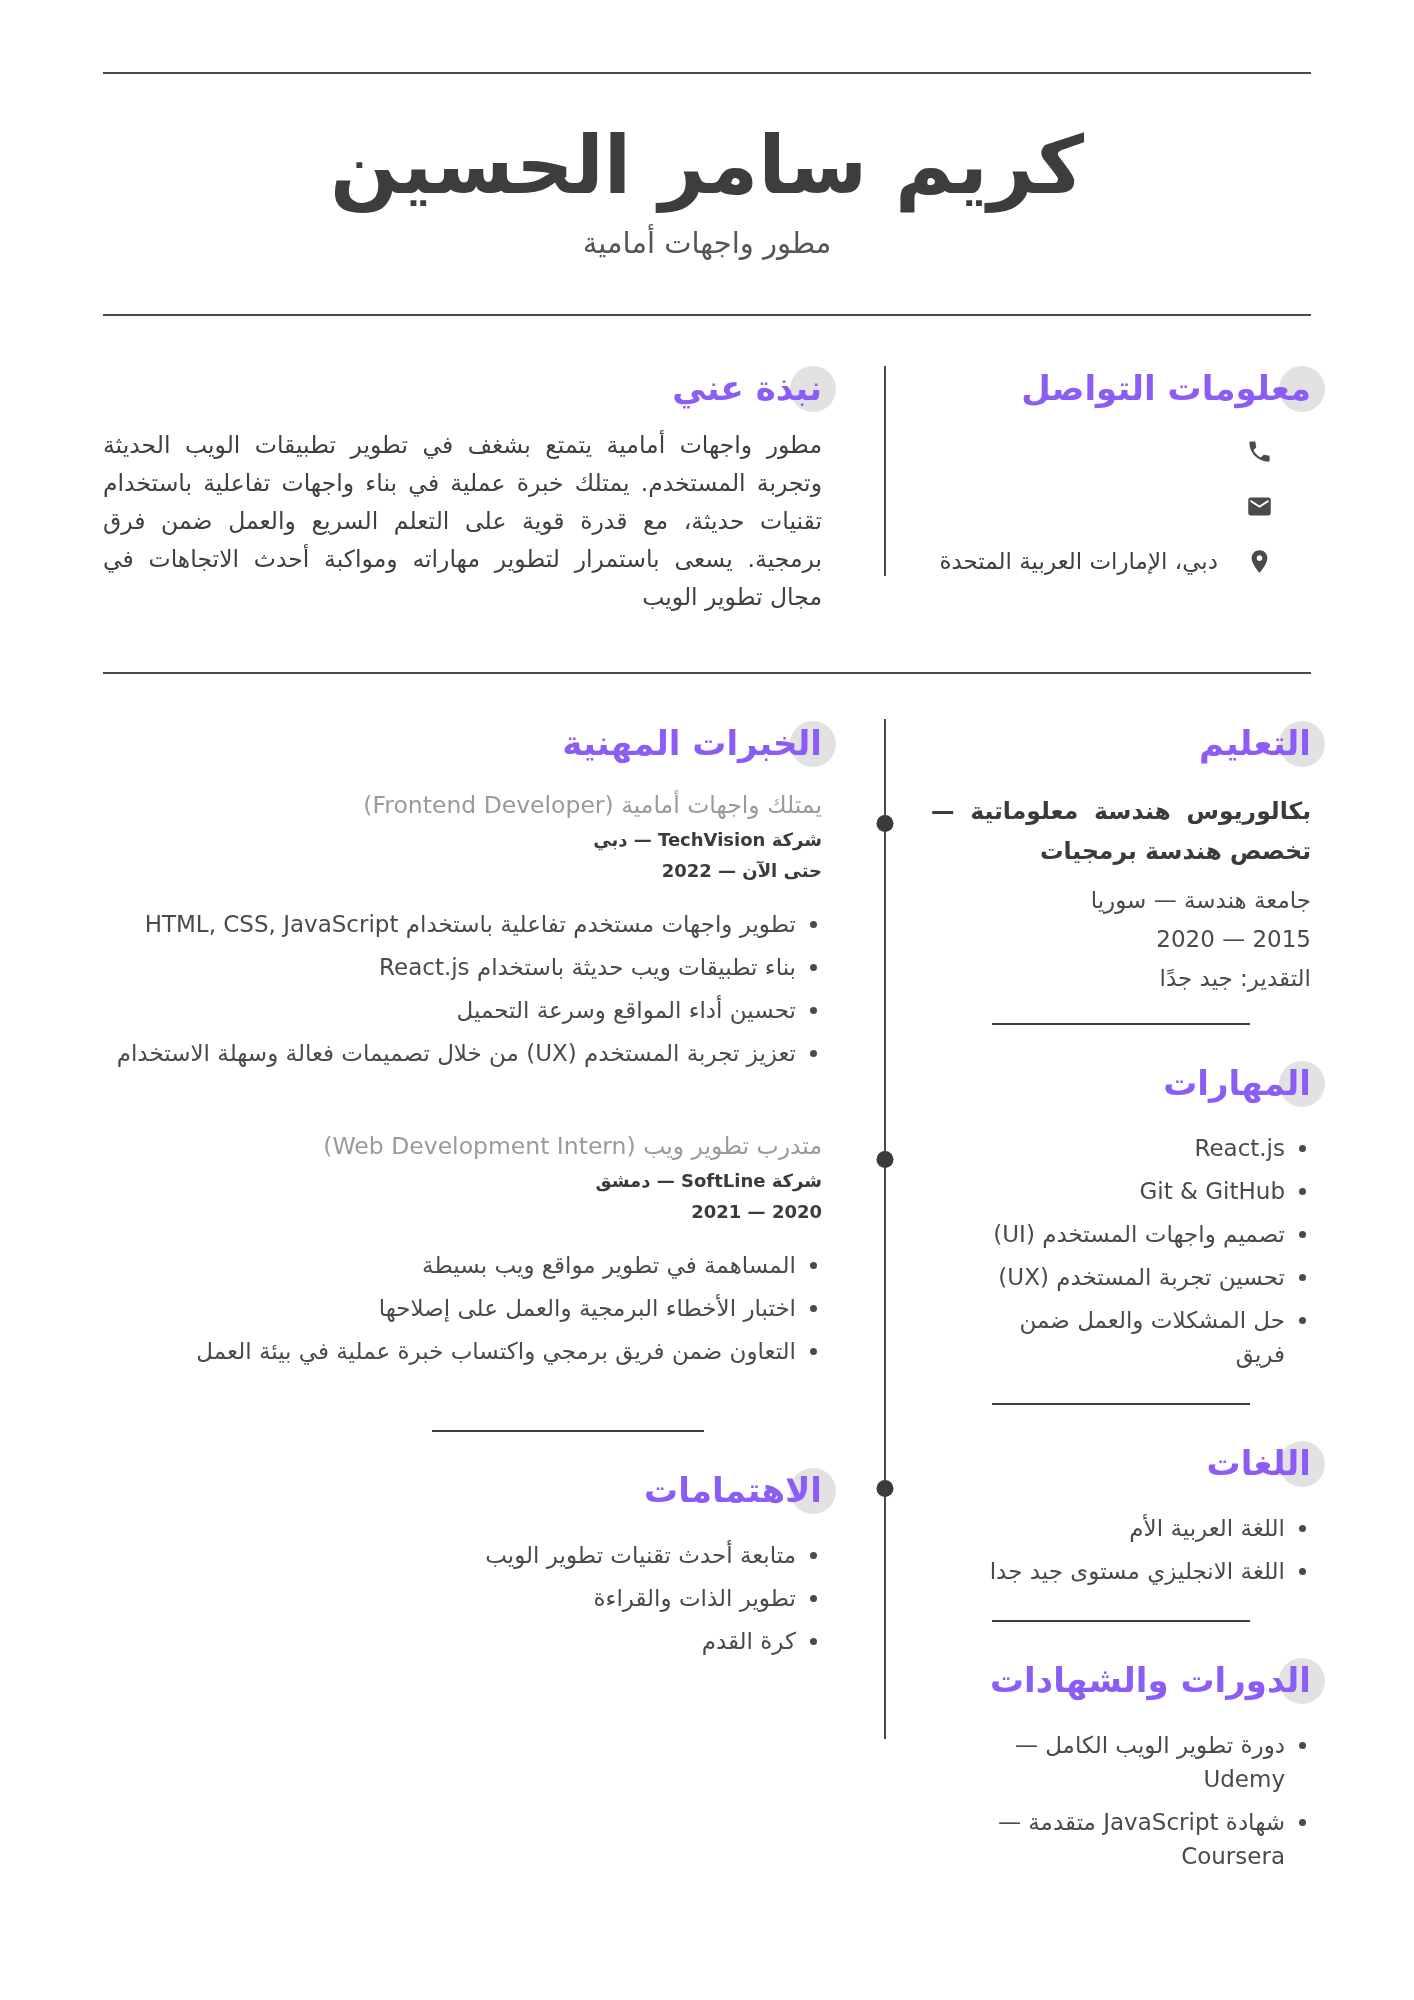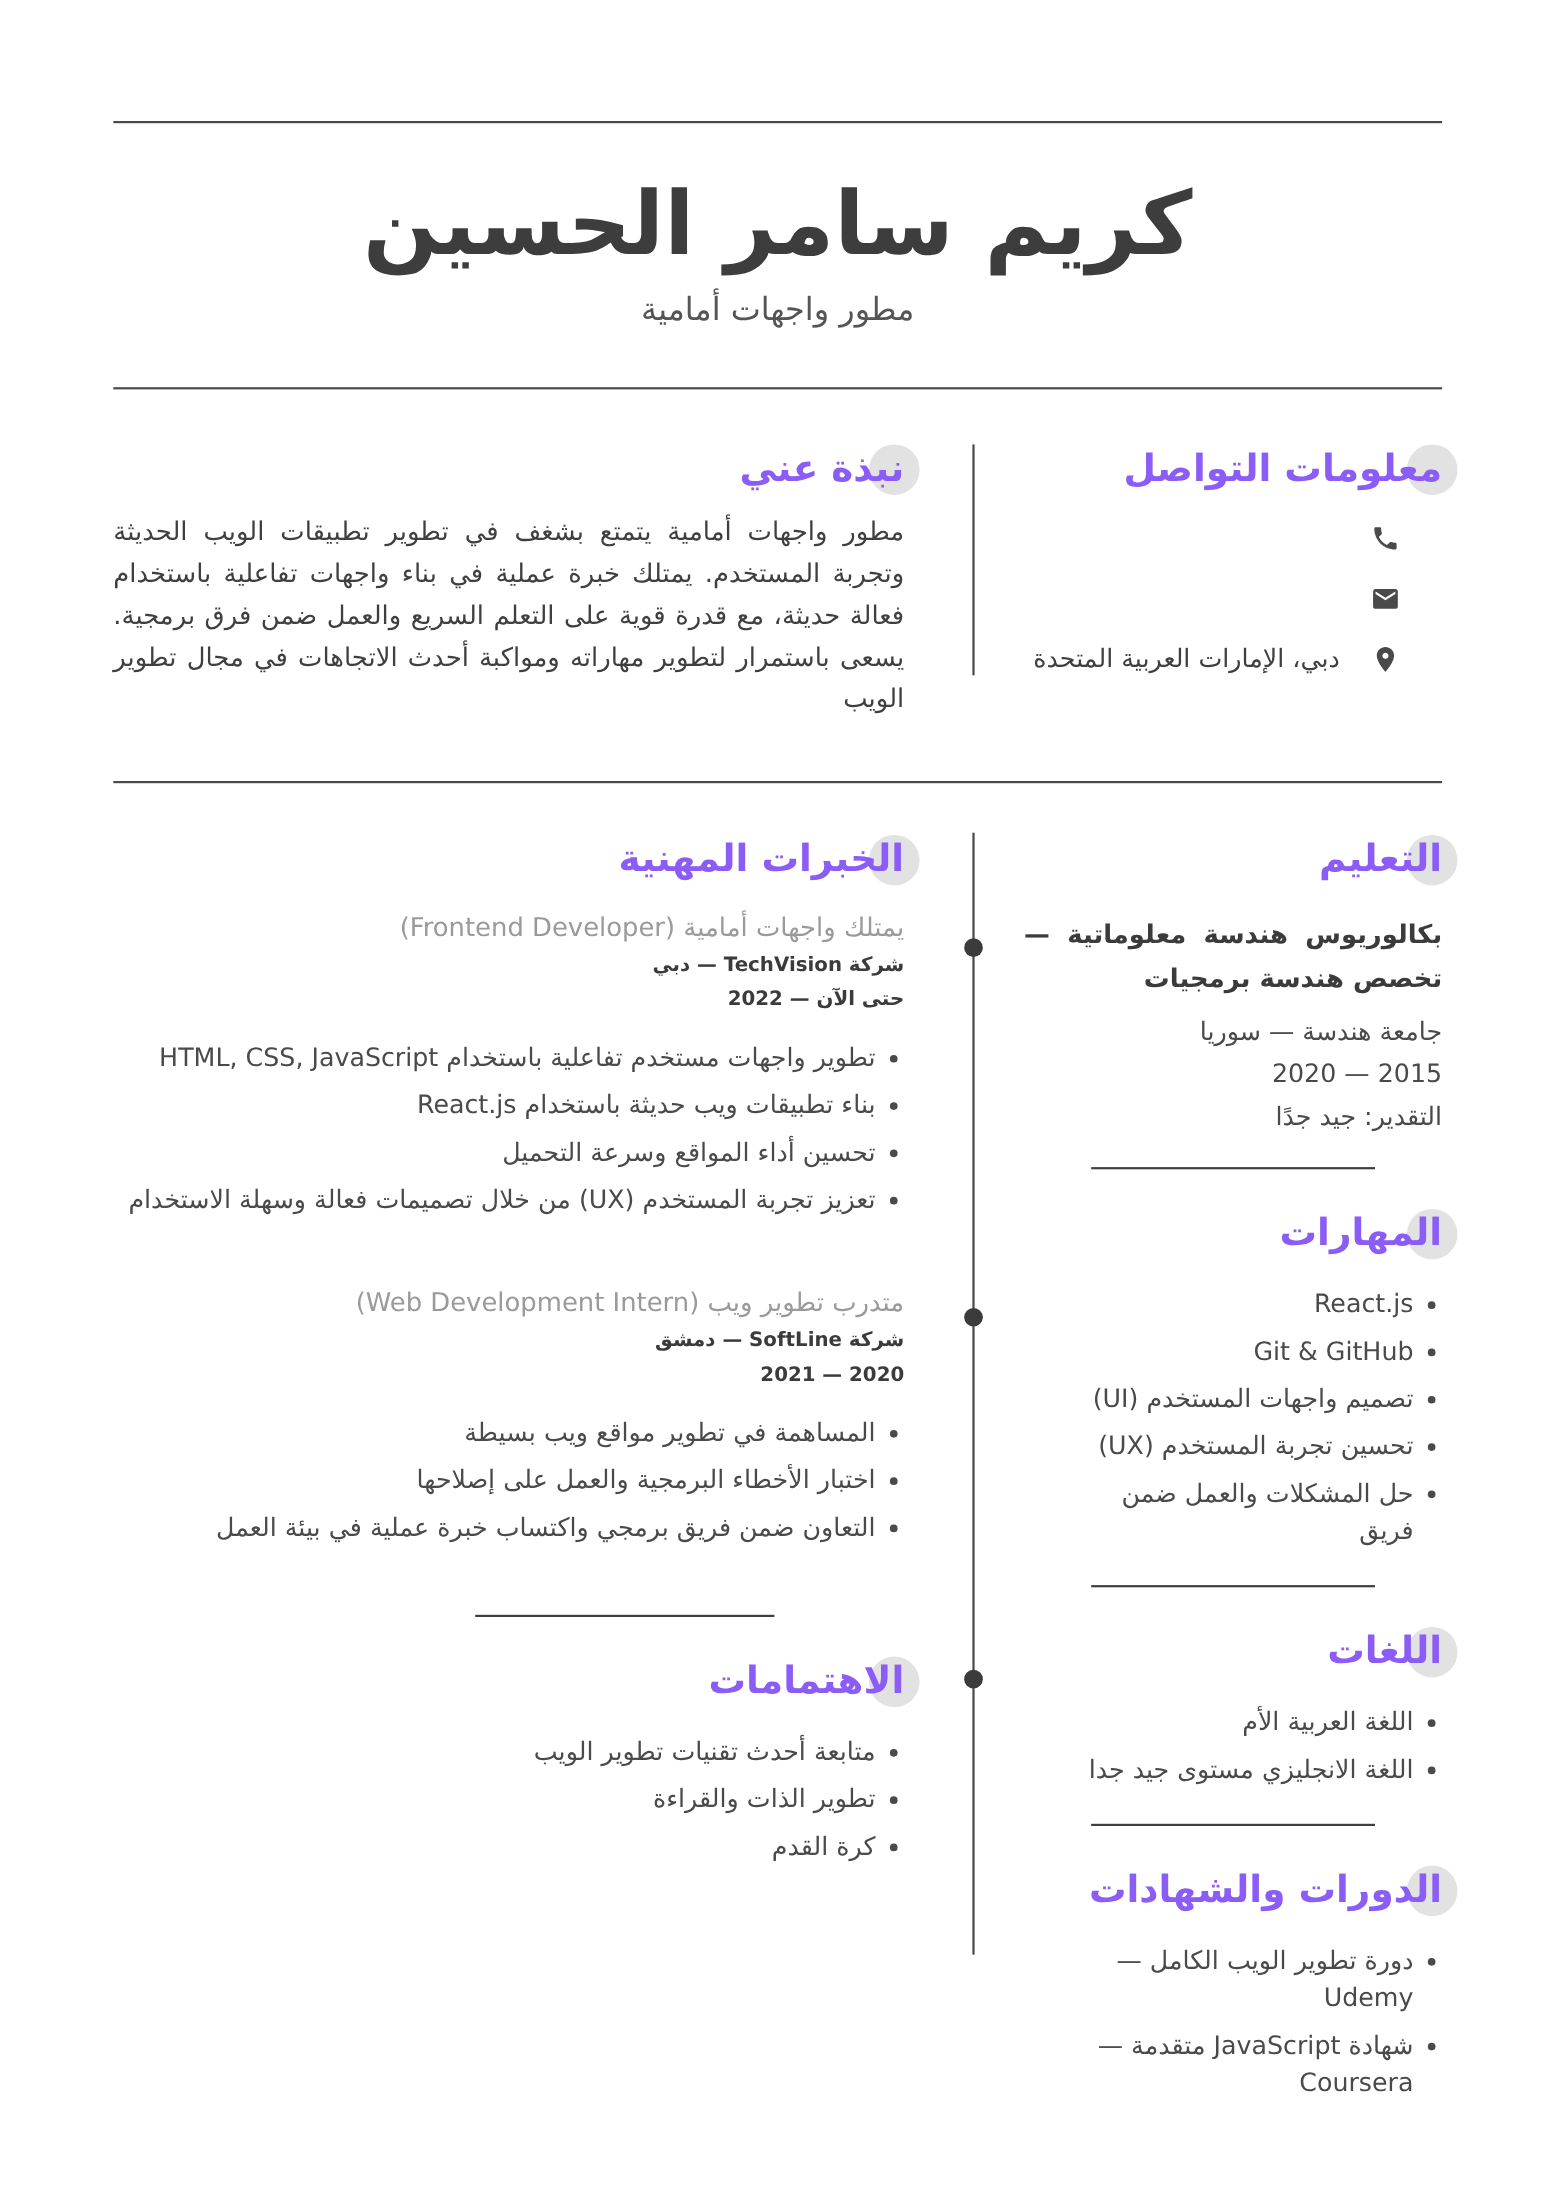--- a/index.html
+++ b/index.html
@@ -4,21 +4,21 @@
 <style>
   html, body { margin:0; padding:0; background:#ffffff; }
   * { box-sizing:border-box; }
   .page {
     position:relative;
     width:1414px; height:1976px;
     margin:0 auto;
     background:#ffffff;
     font-family:"DejaVu Sans", sans-serif;
     color:#3f3f3f;
-    padding:110px 103px 0;
+    padding:72px 103px 0;
     overflow:hidden;
     direction:rtl;
   }
   .hr { height:2px; background:#4a4a4a; }
 
   
   header { text-align:center; padding:46px 0 54px; }
   h1 { margin:0; font-size:80px; line-height:1.15; font-weight:700; color:#3d3d3d; }
   .subtitle { margin-top:14px; font-size:29px; font-weight:500; color:#555; }
 
@@ -115,21 +115,21 @@
           <svg viewBox="0 0 24 24">
               <path d="M12 2C8.13 2 5 5.13 5 9c0 5.25 7 13 7 13s7-7.75 7-13c0-3.87-3.13-7-7-7zm0 9.5c-1.38 0-2.5-1.12-2.5-2.5s1.12-2.5 2.5-2.5 2.5 1.12 2.5 2.5-1.12 2.5-2.5 2.5z"></path>
             </svg>
         </span>
         <span>دبي، الإمارات العربية المتحدة</span>
       </div>
     </aside>
     <div class="vline v1"></div>
     <main class="maincol">
       <h2 class="heading mb-sm">نبذة عني</h2>
-      <p class="about">مطور واجهات أمامية يتمتع بشغف في تطوير تطبيقات الويب الحديثة وتجربة المستخدم. يمتلك خبرة عملية في بناء واجهات تفاعلية باستخدام فعالة حديثة، مع قدرة قوية على التعلم السريع والعمل ضمن فرق برمجية. يسعى باستمرار لتطوير مهاراته ومواكبة أحدث الاتجاهات في مجال تطوير الويب</p>
+      <p class="about">مطور واجهات أمامية يتمتع بشغف في تطوير تطبيقات الويب الحديثة وتجربة المستخدم. يمتلك خبرة عملية في بناء واجهات تفاعلية باستخدام تقنيات حديثة، مع قدرة قوية على التعلم السريع والعمل ضمن فرق برمجية. يسعى باستمرار لتطوير مهاراته ومواكبة أحدث الاتجاهات في مجال تطوير الويب</p>
     </main>
   </section>
 
   <div class="hr"></div>
 
   <section class="row row2">
     <aside class="sidebar">
 
       <h2 class="heading sec2-heading">التعليم</h2>
       <div class="edu-degree">بكالوريوس هندسة معلوماتية — تخصص هندسة برمجيات</div>

